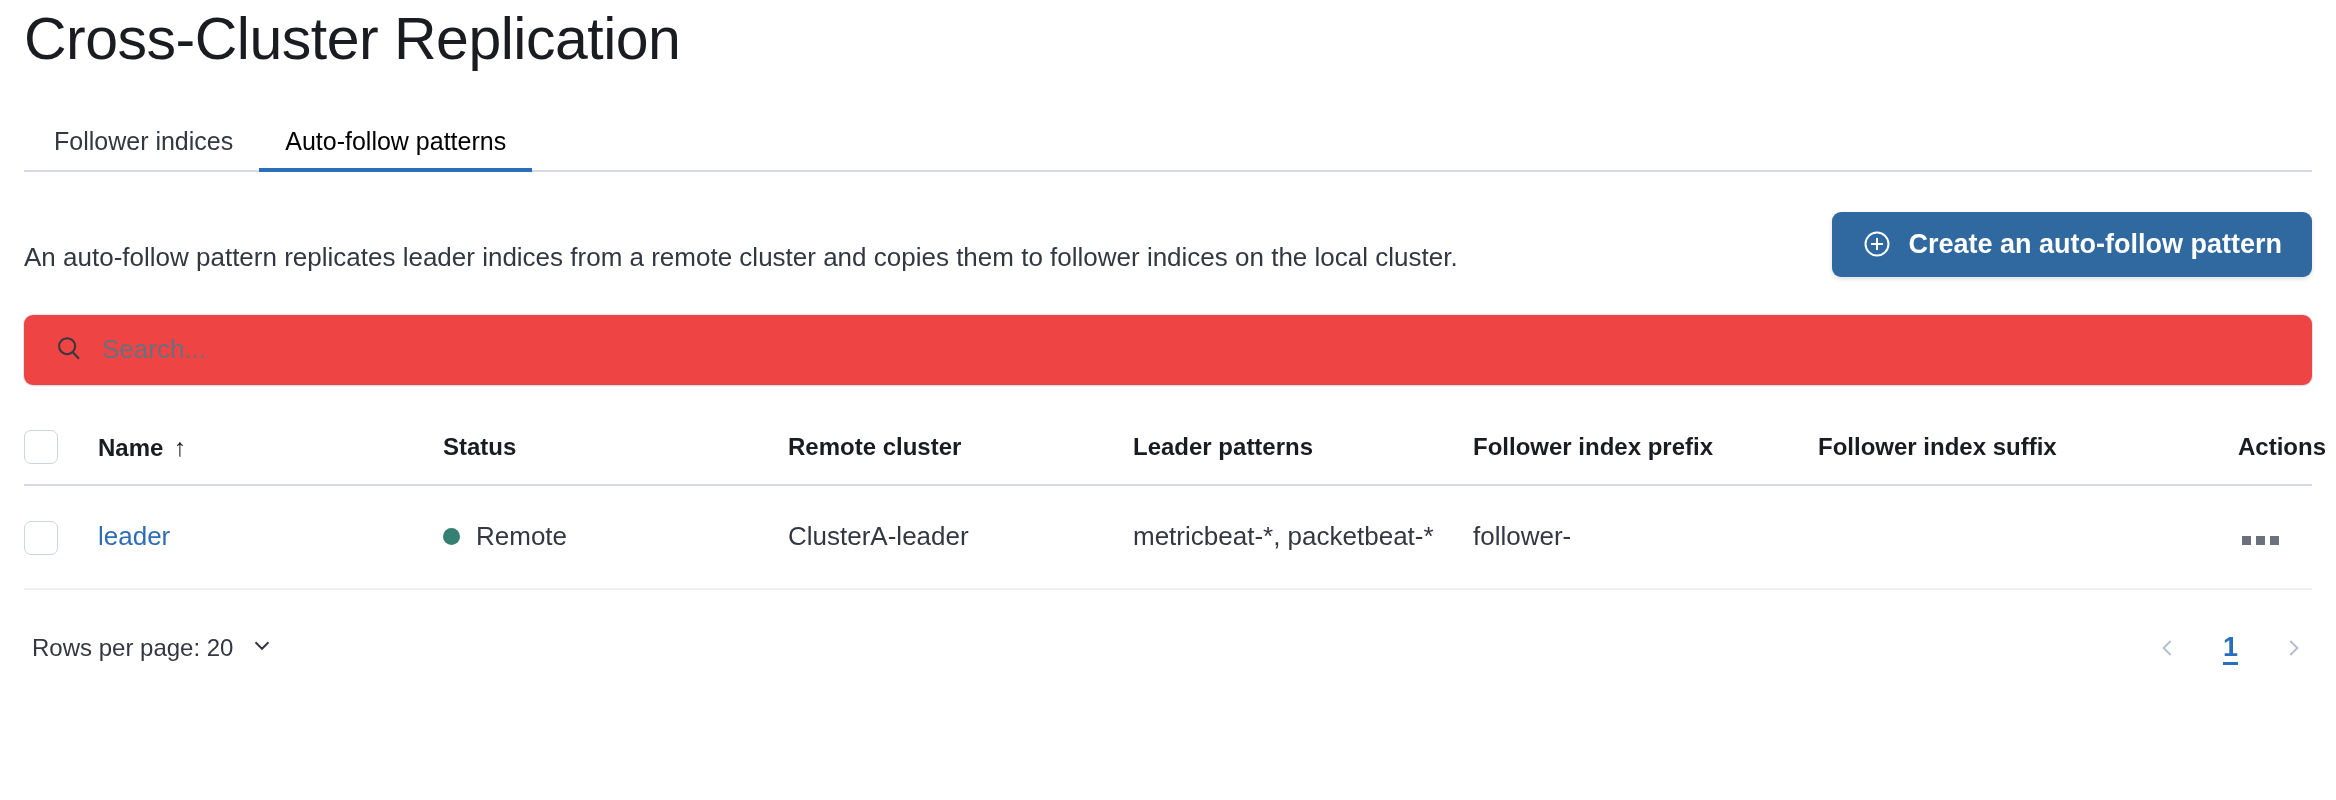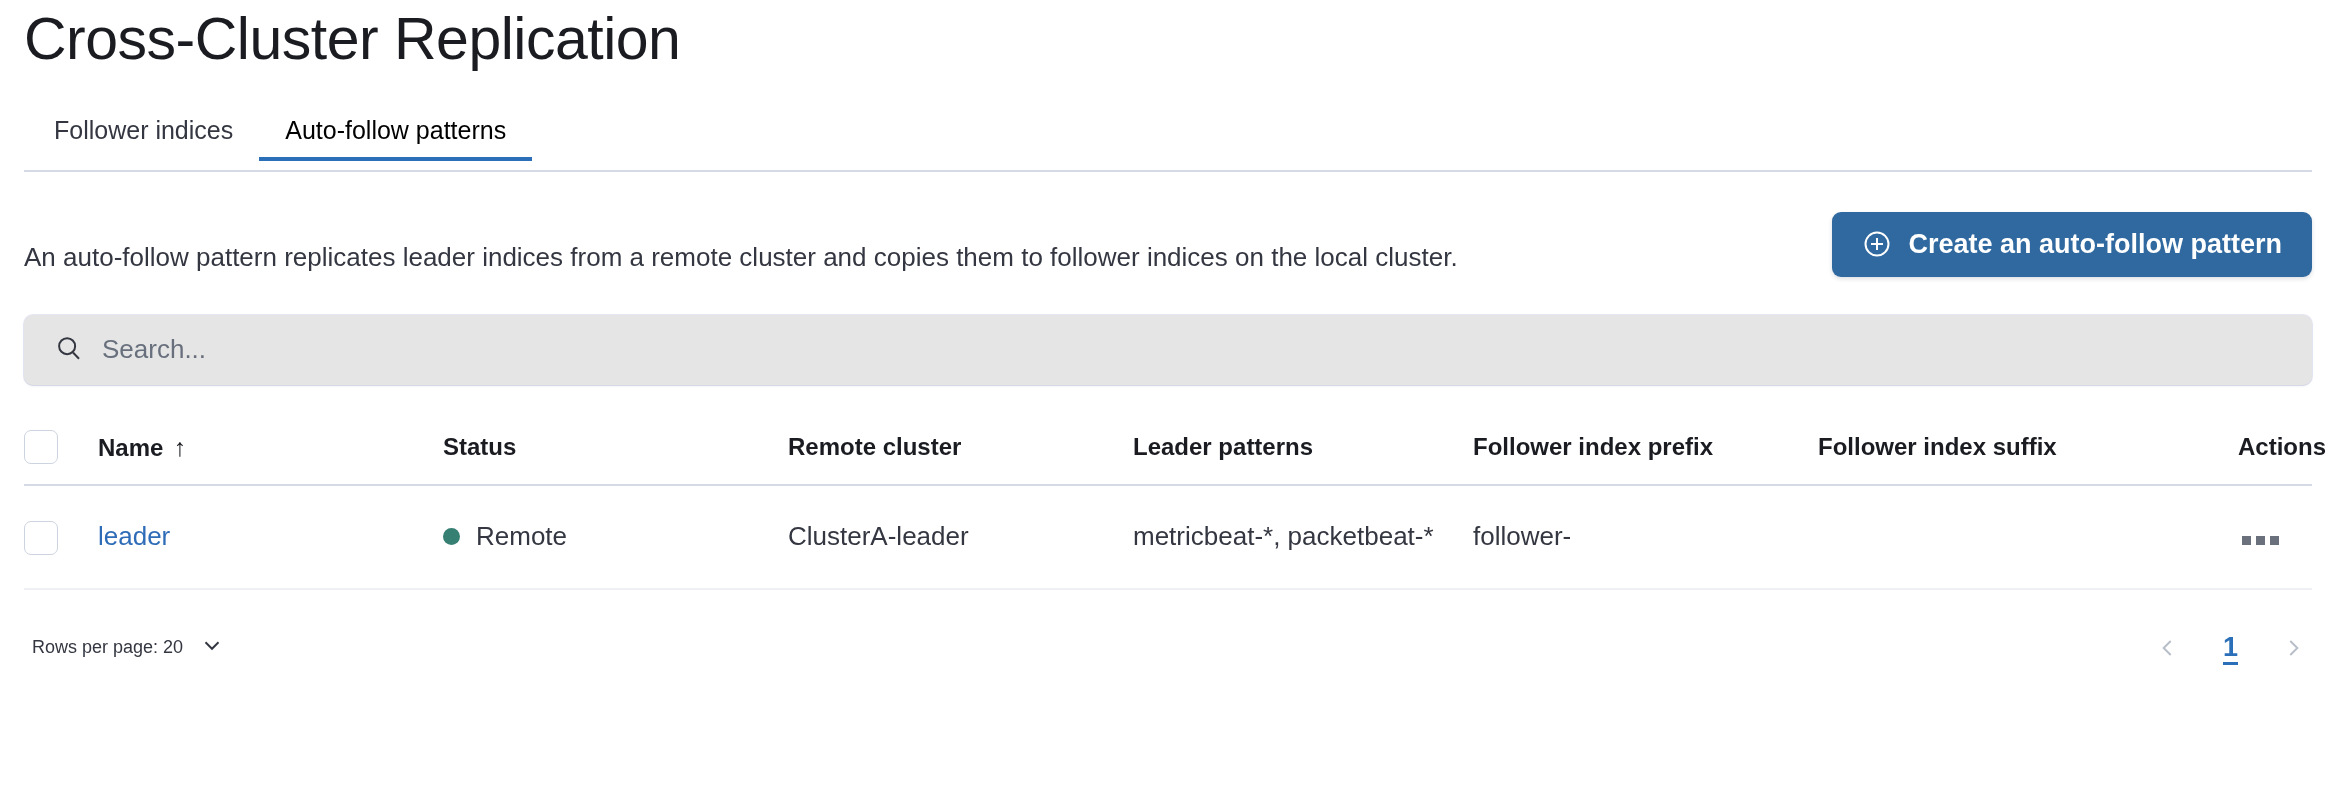--- a/index.html
+++ b/index.html
@@ -31,21 +31,21 @@
     color: #1a1c21;
     letter-spacing: -0.5px;
     margin: 0;
     padding-top: 7px;
   }
 
   
   .tabs {
     position: relative;
     display: flex;
-    align-items: center;
+    align-items: flex-end;
     gap: 0;
     margin-top: 36px;
     height: 64px;
   }
   .tabs::after {
     content: "";
     position: absolute;
     left: 0;
     right: 0;
     bottom: 0;
@@ -116,21 +116,21 @@
 
   
   .search-wrap {
     margin-top: 38px;
     position: relative;
     height: 70px;
   }
   .search-field {
     width: 100%;
     height: 70px;
-    background: #e5e5e5;
+    background: #ef4444;
     border: none;
     border-radius: 9px;
     box-shadow: 0 0 0 1px rgba(19,34,149,.10), 0 2px 2px -1px rgba(152,162,179,.18), 0 1px 5px -2px rgba(152,162,179,.18);
     padding: 0 20px 0 78px;
     font-size: 26px;
     font-family: inherit;
     color: #343741;
   }
   .search-field::placeholder { color: #69707d; opacity: 1; }
   .search-icon {
@@ -232,21 +232,21 @@
     display: flex;
     align-items: center;
     justify-content: space-between;
     margin-top: 30px;
     height: 56px;
   }
   .rows-per-page {
     display: inline-flex;
     align-items: center;
     gap: 16px;
-    font-size: 18px;
+    font-size: 24px;
     color: #343741;
     background: none;
     border: none;
     font-family: inherit;
     cursor: pointer;
     padding: 0 8px;
   }
   .pager {
     display: inline-flex;
     align-items: center;

